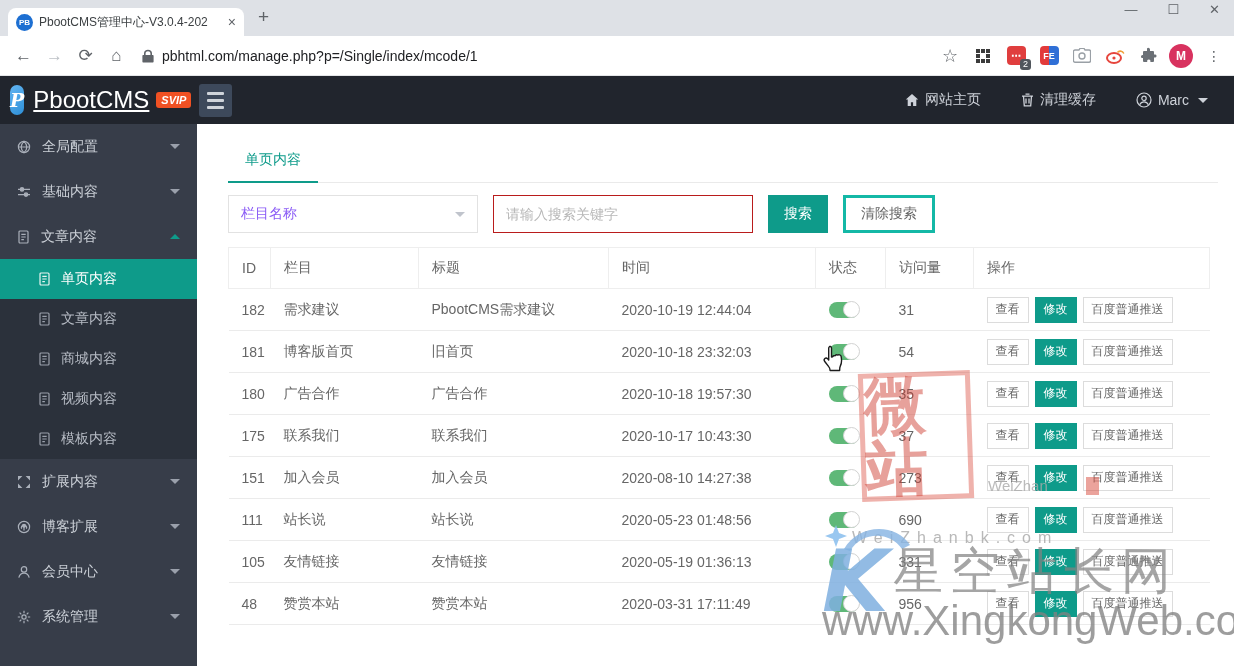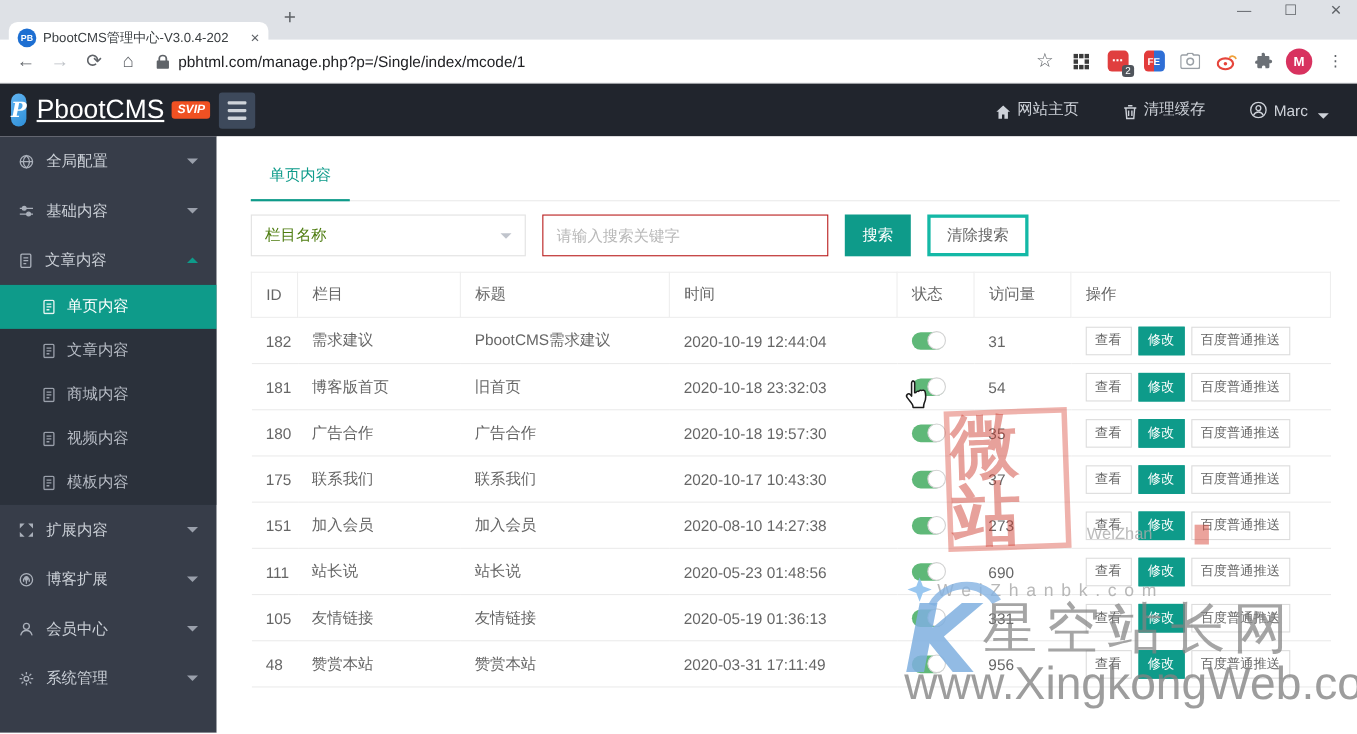--- a/index.html
+++ b/index.html
@@ -3,21 +3,21 @@
 <meta charset="utf-8">
 <style>
   :root{
     --accent:#0e9b8a; --toggle:#5FB878; --header-bg:#21252d; --sidebar-bg:#373d49;
     --submenu-bg:#2b313b; --svip:#f05123; --border:#ebebeb;
   }
   *{box-sizing:border-box;margin:0;padding:0;}
   body{width:1234px;height:667px;overflow:hidden;font-family:"Liberation Sans","DejaVu Sans",sans-serif;background:#fff;position:relative;}
   
   .tabstrip{height:36px;background:#dee1e6;position:relative;}
-  .tab{position:absolute;left:8px;top:20px;width:236px;height:28px;background:#fff;border-radius:8px 8px 0 0;display:flex;align-items:center;padding:0 8px;}
+  .tab{position:absolute;left:8px;top:8px;width:236px;height:28px;background:#fff;border-radius:8px 8px 0 0;display:flex;align-items:center;padding:0 8px;}
   .favicon{width:17px;height:17px;border-radius:50%;background:#1d6fd2;color:#fff;font-size:8px;font-weight:bold;display:flex;align-items:center;justify-content:center;flex:none;}
   .tab-title{font-size:12px;color:#3c4043;margin:0 6px;white-space:nowrap;overflow:hidden;flex:1;}
   .tab-close{color:#5f6368;font-size:14px;cursor:pointer;}
   .newtab{position:absolute;left:258px;top:6px;font-size:19px;color:#5f6368;cursor:pointer;}
   .win-controls{position:absolute;right:14px;top:2px;display:flex;gap:30px;color:#5f6368;font-size:13px;}
   .win-controls span{cursor:pointer;}
   .toolbar{height:40px;background:#fff;display:flex;align-items:center;padding:0 8px;border-bottom:1px solid #e4e6e8;}
   .navbtn{width:31px;text-align:center;font-size:17px;color:#5f6368;cursor:pointer;}
   .navbtn.disabled{color:#bdc1c6;}
   .urlbox{display:flex;align-items:center;margin-left:10px;flex:1;}
@@ -35,41 +35,41 @@
   .dots{font-size:14px;letter-spacing:0;color:#5f6368;}
   
   .admin-header{height:48px;background:var(--header-bg);display:flex;align-items:center;}
   .brand-area{width:189px;display:flex;align-items:center;padding-left:10px;flex:none;}
   .logo-box{width:30px;height:30px;border-radius:7px;background:linear-gradient(135deg,#62b5f2,#2e8fd8);color:#fff;font-weight:bold;font-style:italic;display:flex;align-items:center;justify-content:center;font-size:19px;font-family:"DejaVu Serif",serif;}
   .brand{color:#fff;font-size:24px;margin-left:9px;text-decoration:underline;}
   .svip{background:var(--svip);color:#fff;font-size:11px;font-weight:bold;font-style:italic;border-radius:3px;padding:2px 5px;margin-left:7px;}
   .hamburger{width:33px;height:33px;background:#3d495b;border-radius:3px;margin-left:10px;display:flex;flex-direction:column;justify-content:center;align-items:center;gap:4px;cursor:pointer;}
   .hamburger i{width:17px;height:3px;background:#cfd4da;border-radius:1px;}
   .header-nav{margin-left:auto;display:flex;align-items:center;gap:40px;margin-right:26px;}
-  .hnav-item{display:flex;align-items:flex-end;gap:6px;color:#ced2d9;font-size:14px;cursor:pointer;}
+  .hnav-item{display:flex;align-items:center;gap:6px;color:#ced2d9;font-size:14px;cursor:pointer;}
   .caret-down{width:0;height:0;border-left:5px solid transparent;border-right:5px solid transparent;border-top:5px solid #ced2d9;margin-left:3px;}
   
   .layout{display:flex;height:542px;justify-content:flex-end;}
   .sidebar{width:197px;background:var(--sidebar-bg);flex:none;}
   .menu-item{height:45px;display:flex;align-items:center;padding:0 17px;color:#cbd0d7;font-size:14px;cursor:pointer;}
   .menu-item .micon{display:flex;margin-right:11px;color:#aab0ba;}
   .mcaret{margin-left:auto;width:0;height:0;border-left:5px solid transparent;border-right:5px solid transparent;}
   .mcaret.down{border-top:5px solid #9aa0ab;}
   .mcaret.up{border-bottom:5px solid var(--accent);}
   .submenu{background:var(--submenu-bg);}
   .sub-item{height:40px;display:flex;align-items:center;padding-left:38px;color:#b7bcc5;font-size:14px;cursor:pointer;}
   .sub-item .micon{display:flex;margin-right:10px;color:#9aa0ab;}
   .sub-item.active{background:var(--accent);color:#fff;}
   .sub-item.active .micon{color:#e8f5f2;}
   
   .main{flex:1;background:#fff;padding:14px 16px 0 31px;position:relative;overflow:hidden;}
   .tabbar{border-bottom:1px solid #eaeaea;}
   .page-tab{display:inline-block;color:var(--accent);font-size:14px;padding:13px 17px 12px;border-bottom:2px solid var(--accent);margin-bottom:-1px;cursor:pointer;}
   .filters{display:flex;gap:15px;margin-top:12px;align-items:center;}
-  .select{width:250px;height:38px;border:1px solid #e2e2e2;display:flex;align-items:center;padding:0 12px;color:#4d7c0f;font-size:14px;cursor:pointer;background:#fff;}
+  .select{width:250px;height:38px;border:1px solid #e2e2e2;display:flex;align-items:center;padding:0 12px;color:#8b5cf6;font-size:14px;cursor:pointer;background:#fff;}
   .select-caret{margin-left:auto;width:0;height:0;border-left:5px solid transparent;border-right:5px solid transparent;border-top:5px solid #c0c4cc;}
   .search-input{width:260px;height:38px;border:1px solid #b91c1c;padding:0 12px;font-size:14px;color:#666;outline:none;}
   .search-input::placeholder{color:#b8b8b8;}
   .btn-search{width:60px;height:38px;background:var(--accent);color:#fff;border:none;font-size:14px;cursor:pointer;}
   .btn-clear{height:38px;padding:0 15px;background:#fff;border:3px solid #14b8a6;color:#666;font-size:14px;cursor:pointer;}
   table.list{margin-top:14px;border-collapse:collapse;width:982px;font-size:14px;color:#666;table-layout:fixed;}
   .list th{font-weight:400;text-align:left;height:41px;padding:0 0 0 13px;border:1px solid #eeeeee;color:#666;background:#fff;}
   .list td{height:42px;padding:0 0 0 13px;border-bottom:1px solid var(--border);}
   .toggle{width:30px;height:16px;border-radius:9px;background:var(--toggle);position:relative;cursor:pointer;}
   .toggle i{position:absolute;right:-1px;top:-1px;width:17px;height:17px;border-radius:50%;background:#fff;border:1px solid #d2d2d2;}

